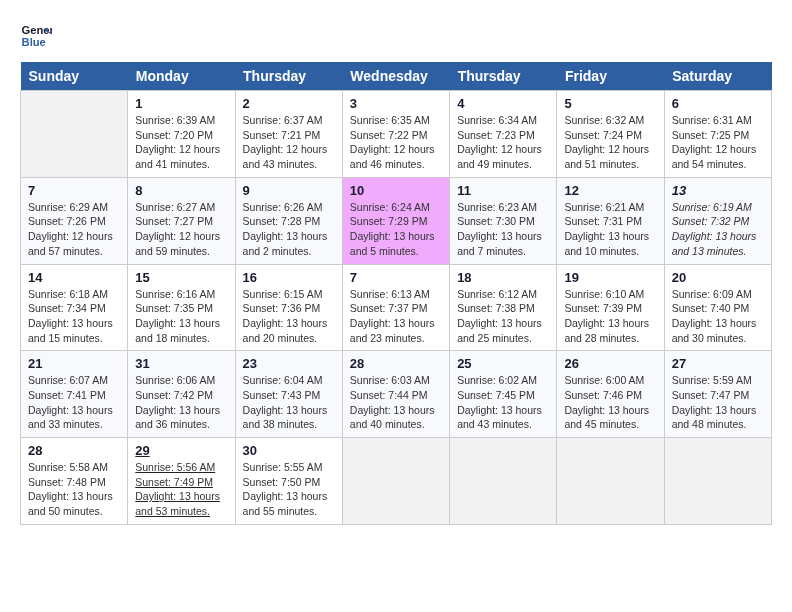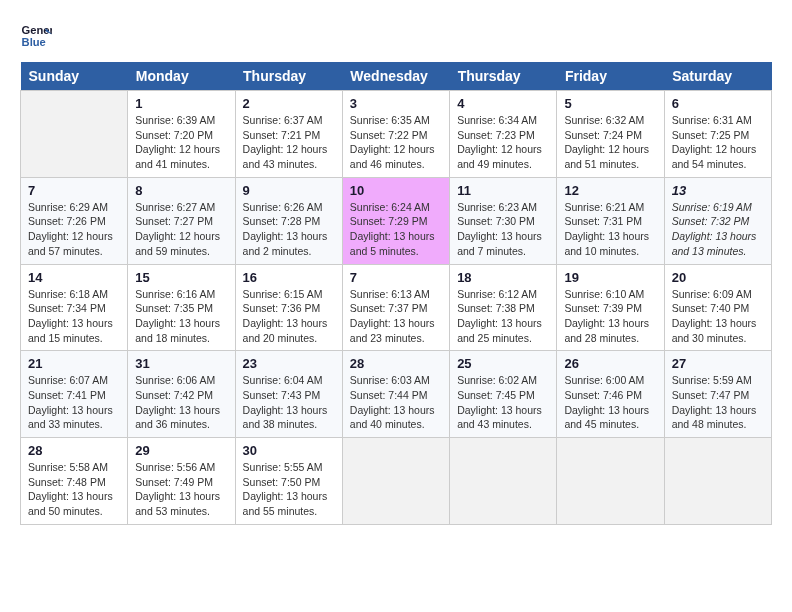--- a/index.html
+++ b/index.html
@@ -233,21 +233,21 @@
         <td style="background-color: rgb(247, 249, 252);">
           <span class="day-num">27</span>
           <div class="day-info">Sunrise: 5:59 AM<br>Sunset: 7:47 PM<br>Daylight: 13 hours and 48 minutes.</div>
         </td>
       </tr>
       <tr style="background-color: rgb(255, 255, 255);">
         <td style="background-color: rgb(255, 255, 255);">
           <span class="day-num">28</span>
           <div class="day-info">Sunrise: 5:58 AM<br>Sunset: 7:48 PM<br>Daylight: 13 hours and 50 minutes.</div>
         </td>
-        <td style="background-color: rgb(255, 255, 255);">
+        <td style="background-color: rgb(255, 255, 255); text-decoration: underline;">
           <span class="day-num">29</span>
           <div class="day-info">Sunrise: 5:56 AM<br>Sunset: 7:49 PM<br>Daylight: 13 hours and 53 minutes.</div>
         </td>
         <td style="background-color: rgb(255, 255, 255);">
           <span class="day-num">30</span>
           <div class="day-info">Sunrise: 5:55 AM<br>Sunset: 7:50 PM<br>Daylight: 13 hours and 55 minutes.</div>
         </td>
         <td class="empty" style="background-color: rgb(242, 242, 242);"></td>
         <td class="empty" style="background-color: rgb(242, 242, 242);"></td>
         <td class="empty" style="background-color: rgb(242, 242, 242);"></td>

